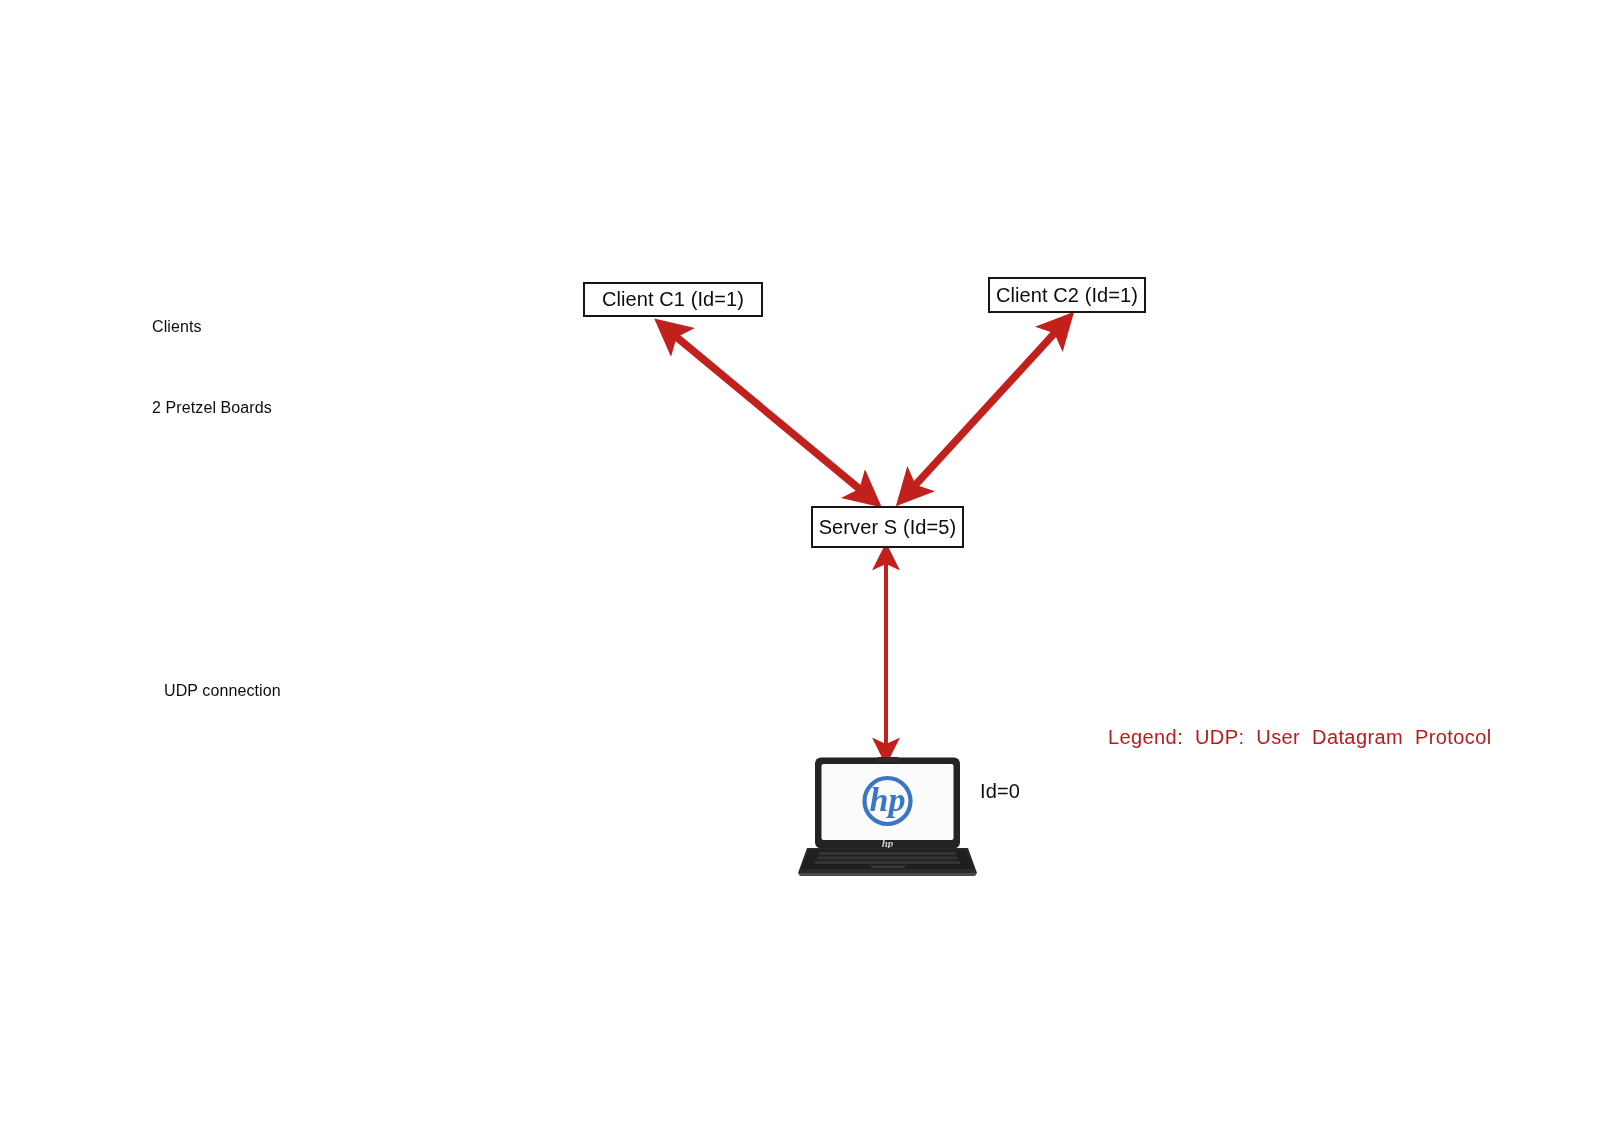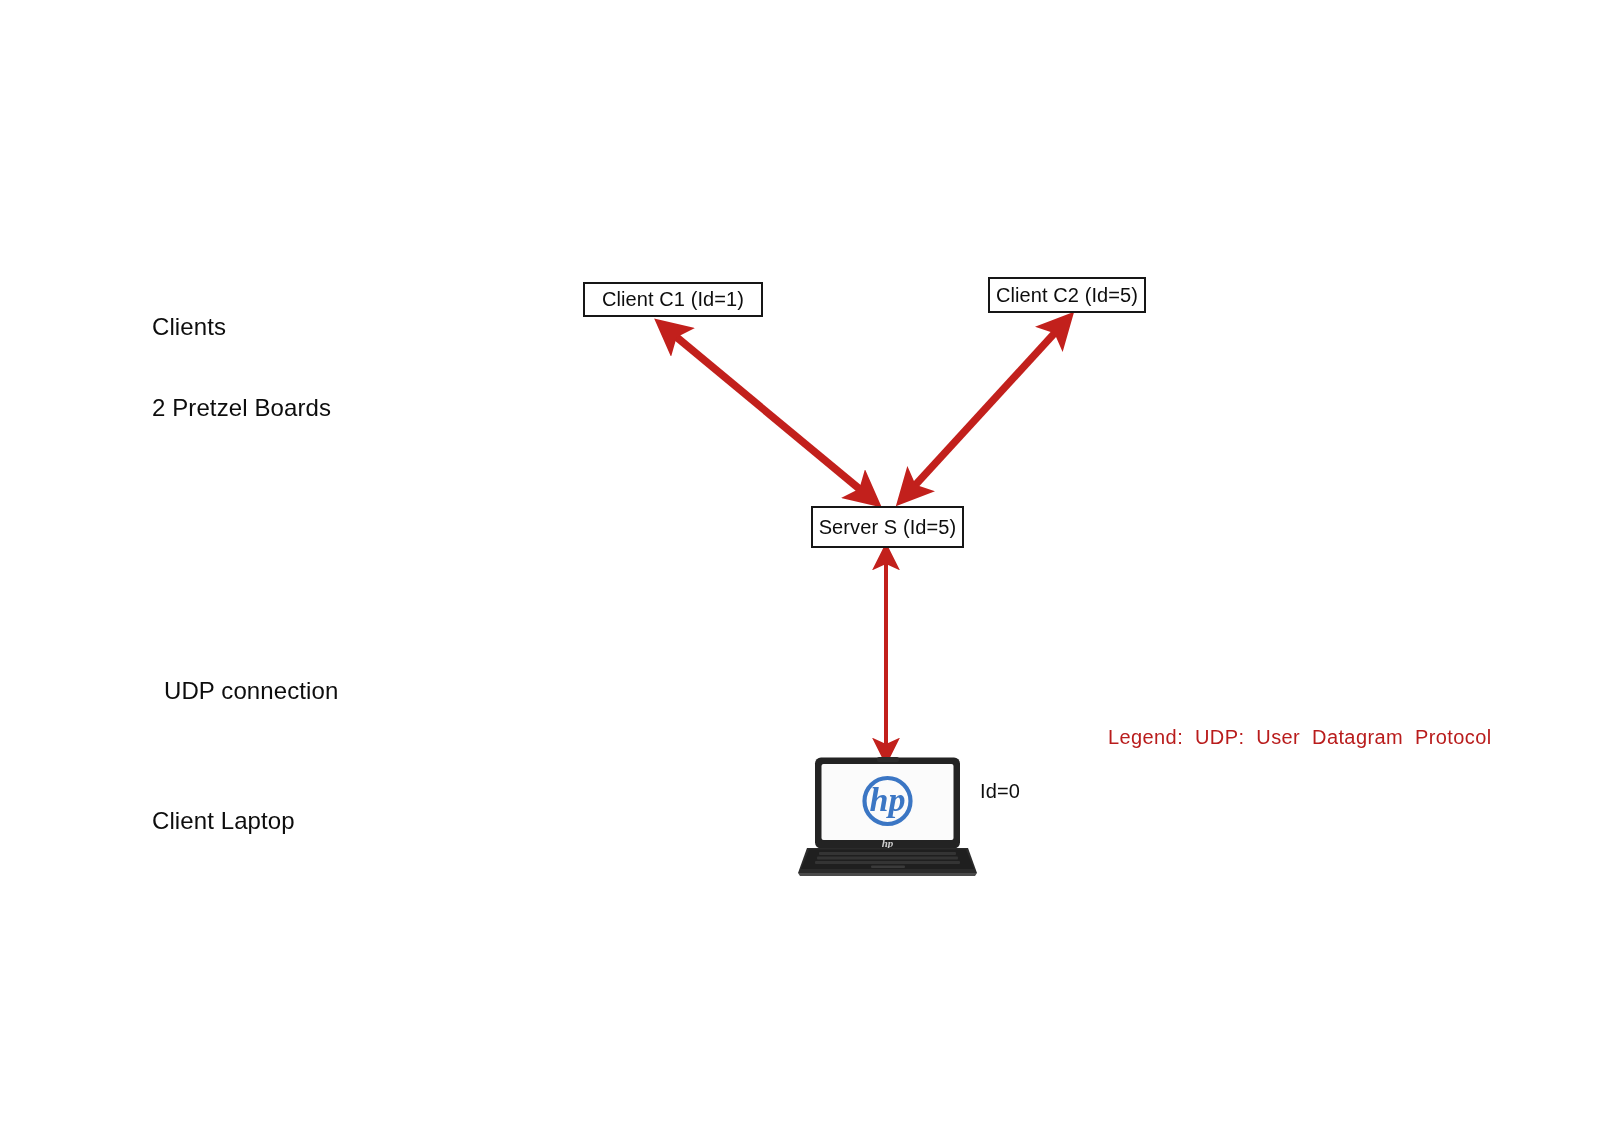--- a/index.html
+++ b/index.html
@@ -15,21 +15,21 @@
     position: relative;
     width: 1600px;
     height: 1131px;
     background: #ffffff;
     overflow: hidden;
   }
 
   
   .side-label {
     position: absolute;
-    font-size: 24px;
+    font-size: 16px;
     line-height: 27px;
     color: #0d0d0d;
     white-space: pre;
     letter-spacing: 0.1px;
   }
 
   
   .node-box {
     position: absolute;
     box-sizing: border-box;
@@ -90,21 +90,20 @@
     <div>2 Pretzel Boards</div>
   </div>
 
 
 
   <div class="side-label" style="left:164px; top:623px;">
     <div>UDP connection</div>
   </div>
 
   <div class="side-label" style="left:152px; top:753px;">
-    <div>Client Laptop</div>
   </div>
 
   <svg id="arrow-layer" viewBox="0 0 1600 1131" xmlns="http://www.w3.org/2000/svg">
     <defs>
       <marker id="ah-thick-end" markerWidth="5" markerHeight="5" refX="2.6" refY="2.5" orient="auto" markerUnits="strokeWidth">
         <path d="M0,0 L5,2.5 L0,5 L1.1,2.5 z" fill="#c2201c"></path>
       </marker>
       <marker id="ah-thick-start" markerWidth="5" markerHeight="5" refX="2.4" refY="2.5" orient="auto" markerUnits="strokeWidth">
         <path d="M5,0 L0,2.5 L5,5 L3.9,2.5 z" fill="#c2201c"></path>
       </marker>
@@ -121,21 +120,21 @@
     <line x1="1062" y1="325" x2="908" y2="493" stroke="#c2201c" stroke-width="7.5" stroke-linecap="butt" marker-start="url(#ah-thick-start)" marker-end="url(#ah-thick-end)"></line>
 
     <line x1="886" y1="556" x2="886" y2="752" stroke="#c2201c" stroke-width="4" stroke-linecap="butt" marker-start="url(#ah-thin-start)" marker-end="url(#ah-thin-end)"></line>
   </svg>
 
   <div class="node-box" style="left:583px; top:282px; width:180px; height:35px;">
     <span>Client C1 (Id=1)</span>
   </div>
 
   <div class="node-box" style="left:988px; top:277px; width:158px; height:36px;">
-    <span>Client C2 (Id=5)</span>
+    <span>Client C2 (Id=1)</span>
   </div>
 
   <div class="node-box" style="left:811px; top:506px; width:153px; height:42px;">
     <span>Server S (Id=5)</span>
   </div>
 
   <div id="laptop">
     <svg viewBox="0 0 185 120" width="185" height="120" xmlns="http://www.w3.org/2000/svg">
 
       <g>

